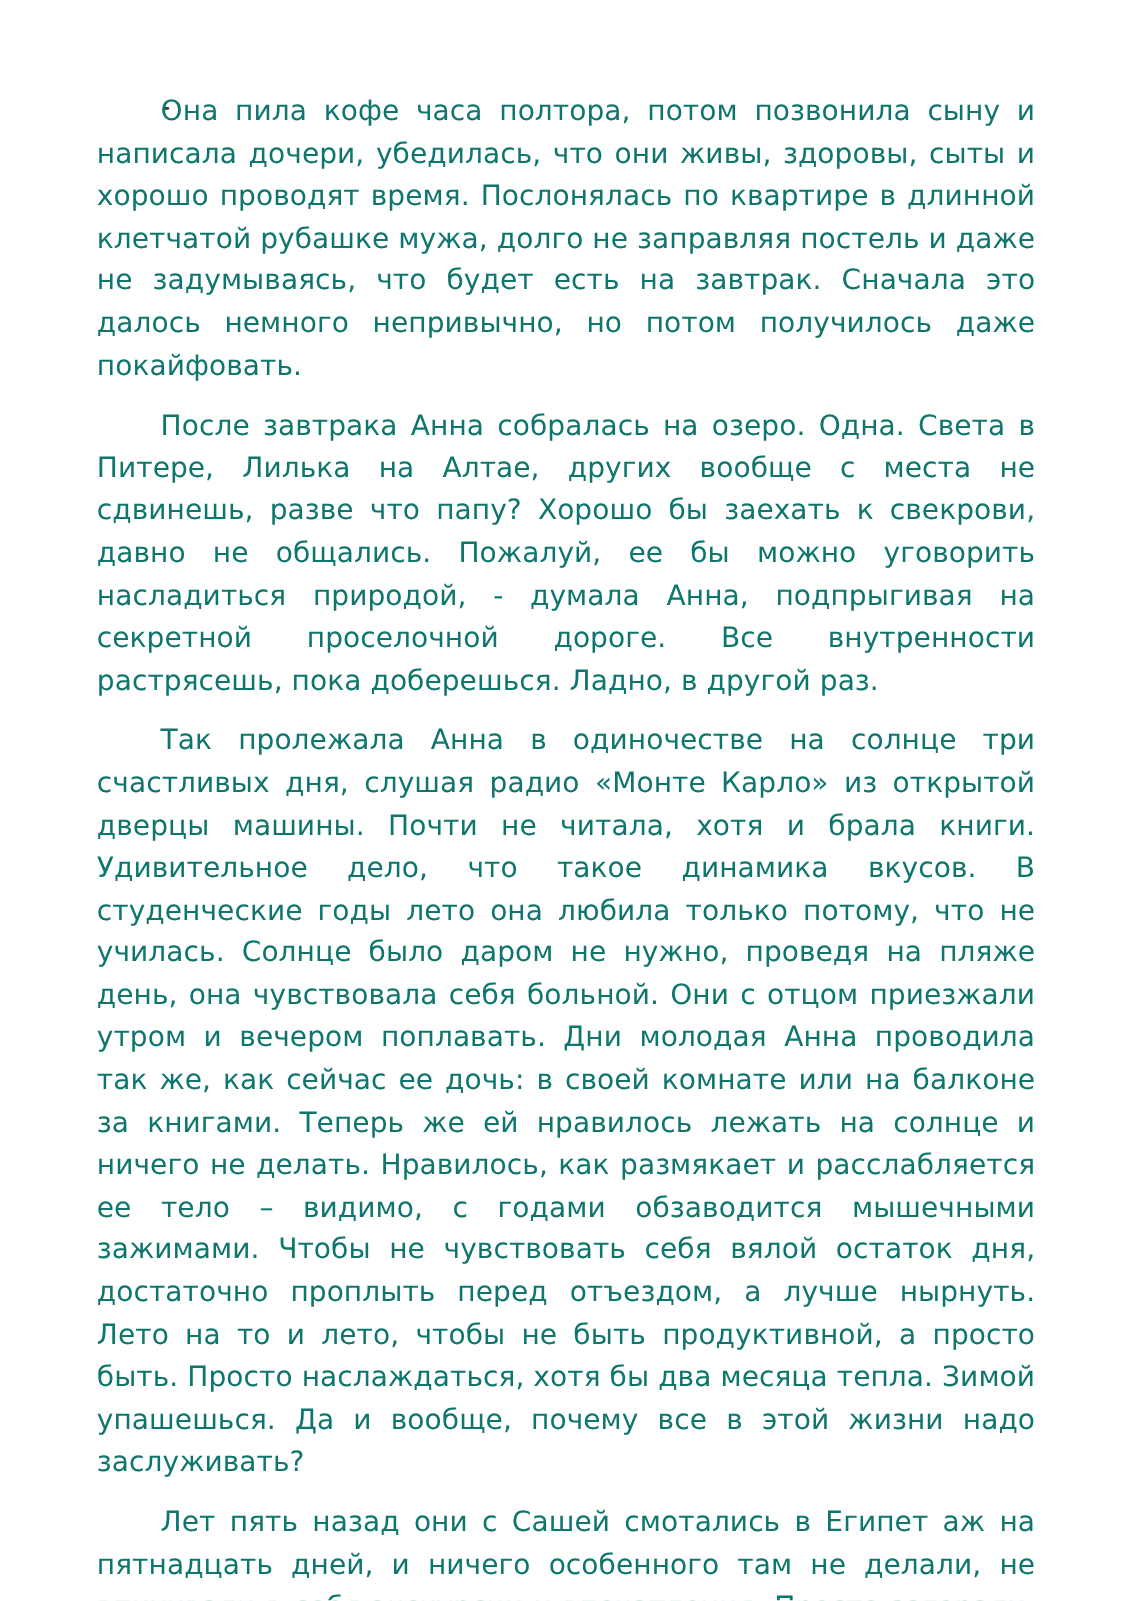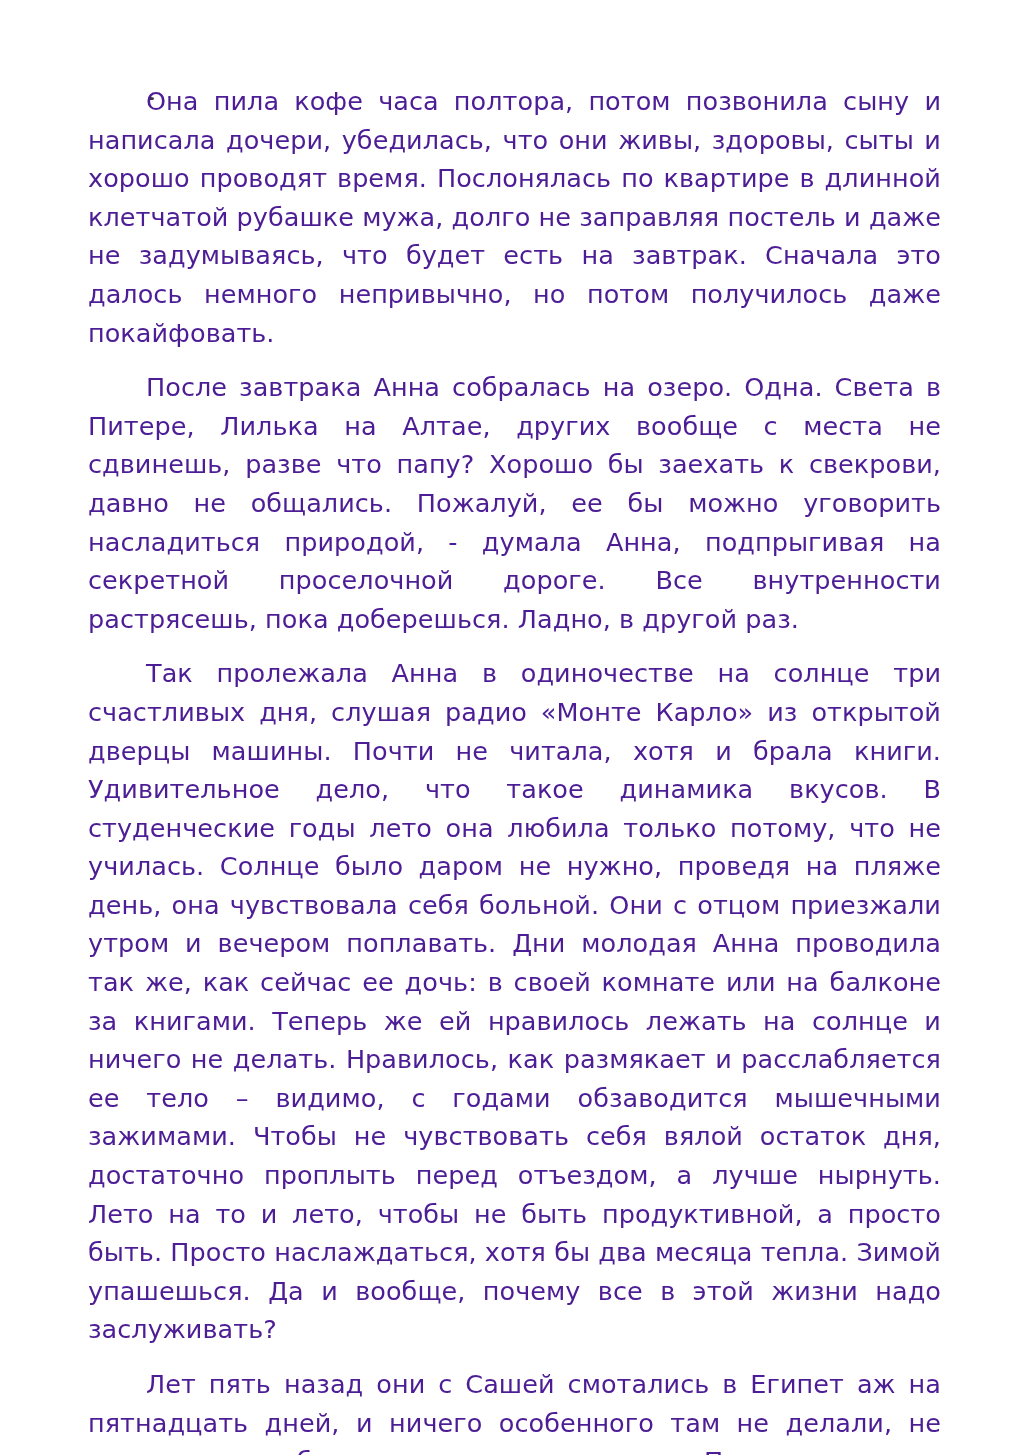--- a/index.html
+++ b/index.html
@@ -23,21 +23,21 @@
     position: absolute;
     left: 88px;
     top: 82px;
     width: 853px;
   }
   .para {
     margin: 0 0 16px 0;
     padding: 0;
     font-size: 25.5px;
     line-height: 38.6px;
-    color: #4c1d95;
+    color: #0f766e;
     text-align: justify;
     text-justify: inter-word;
     text-indent: 58px;
     font-weight: 400;
     letter-spacing: 0.05px;
     word-spacing: 0px;
     -webkit-font-smoothing: antialiased;
   }
   .para:last-of-type {
     margin-bottom: 0;

